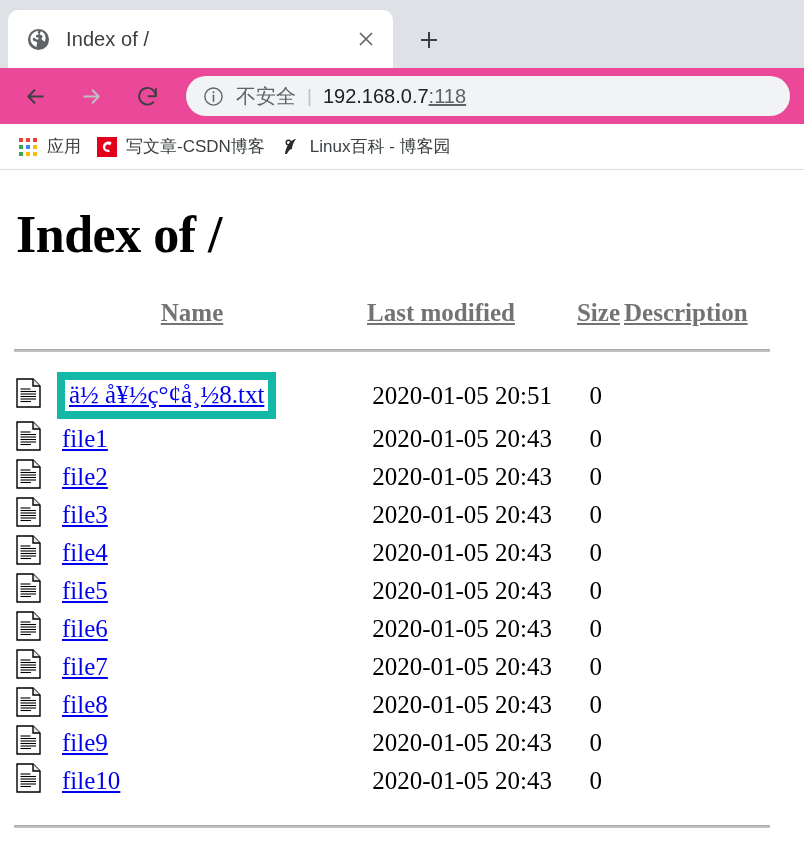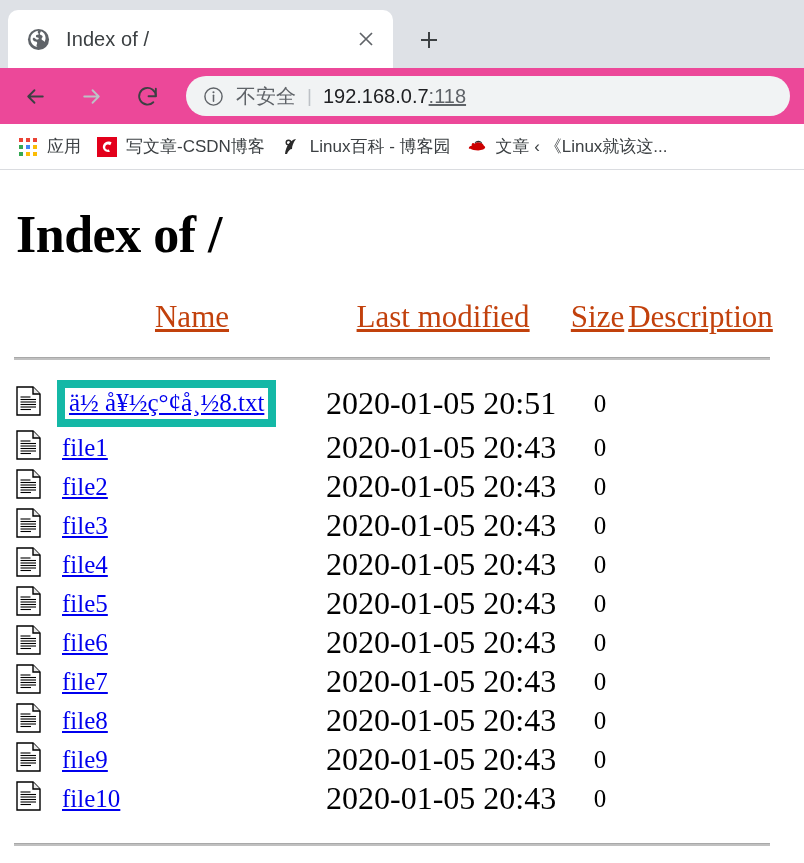--- a/index.html
+++ b/index.html
@@ -237,24 +237,24 @@
     text-align: left;
   }
 
   .col-icon   { width: 44px; }
   .col-name   { width: 268px; }
   .col-date   { width: 230px; }
   .col-size   { width: 64px; }
   .col-desc   { width: 160px; }
 
   .hdr-link {
-    color: #c2410c;
+    color: #737373;
     text-decoration: underline;
-    font-weight: normal;
-    font-size: 31px;
+    font-weight: bold;
+    font-size: 25px;
     white-space: nowrap;
   }
 
   th.th-name { text-align: center; }
   th.th-date { text-align: center; }
   th.th-size { text-align: right; }
   th.th-desc { text-align: left; padding-left: 4px; }
 
   .rule-row td {
     padding: 0;
@@ -293,21 +293,21 @@
     font-size: 25px;
   }
 
   .name-boxed {
     display: inline-block;
     border: 8px solid #14b8a6;
     padding: 1px 4px 2px 4px;
     margin-left: -5px;
   }
 
-  .date-text { font-size: 32px; }
+  .date-text { font-size: 25px; }
   .size-text { font-size: 25px; }
 </style>
 </head>
 <body>
 
 <div class="browser-chrome">
 
   <div class="tab-strip">
     <div class="tab">
       <span class="tab-favicon">
@@ -396,29 +396,20 @@
     <div class="bookmark">
       <span class="bm-icon">
         <svg width="20" height="20" viewBox="0 0 20 20">
           <path d="M4 17 C5 9 9 3 15 2 C12 6 11 9 11 12 C9 12 7 14 6 17 Z" fill="#2b2b2b"></path>
           <circle cx="7.5" cy="5.5" r="2.3" fill="none" stroke="#2b2b2b" stroke-width="1.4"></circle>
         </svg>
       </span>
       <span class="bm-label">Linux百科 - 博客园</span>
     </div>
 
-    <div class="bookmark">
-      <span class="bm-icon">
-        <svg width="21" height="21" viewBox="0 0 22 22">
-          <path d="M4 13.5 C3 13.8 2 13.5 2 12.6 C2 11.5 3.4 10.6 5.3 10.2 C5 9.3 5.1 8.3 5.7 7.7 C6.5 6.9 7.7 7.3 8.3 8 C9 7 10.6 6.3 12.4 6.3 C15.5 6.3 18 8 18.6 10.3 C19.5 10.7 20 11.3 20 11.9 C20 13.6 16.5 15.3 12.3 15.3 C8.6 15.3 5.3 14.5 4 13.5 Z" fill="#cc0000"></path>
-          <path d="M12.4 6.3 C14.1 6.3 15.6 6.8 16.7 7.6 C16.3 6 14.6 4.8 12.5 4.8 C10.4 4.8 8.7 6 8.3 7.6 C9.3 6.8 10.8 6.3 12.4 6.3 Z" fill="#2b2b2b"></path>
-        </svg>
-      </span>
-      <span class="bm-label">文章 ‹ 《Linux就该这...</span>
-    </div>
 
   </div>
 </div>
 
 <div class="page">
 
   <h1 class="page-title">Index of /</h1>
 
   <table class="index-table">
     <colgroup>

